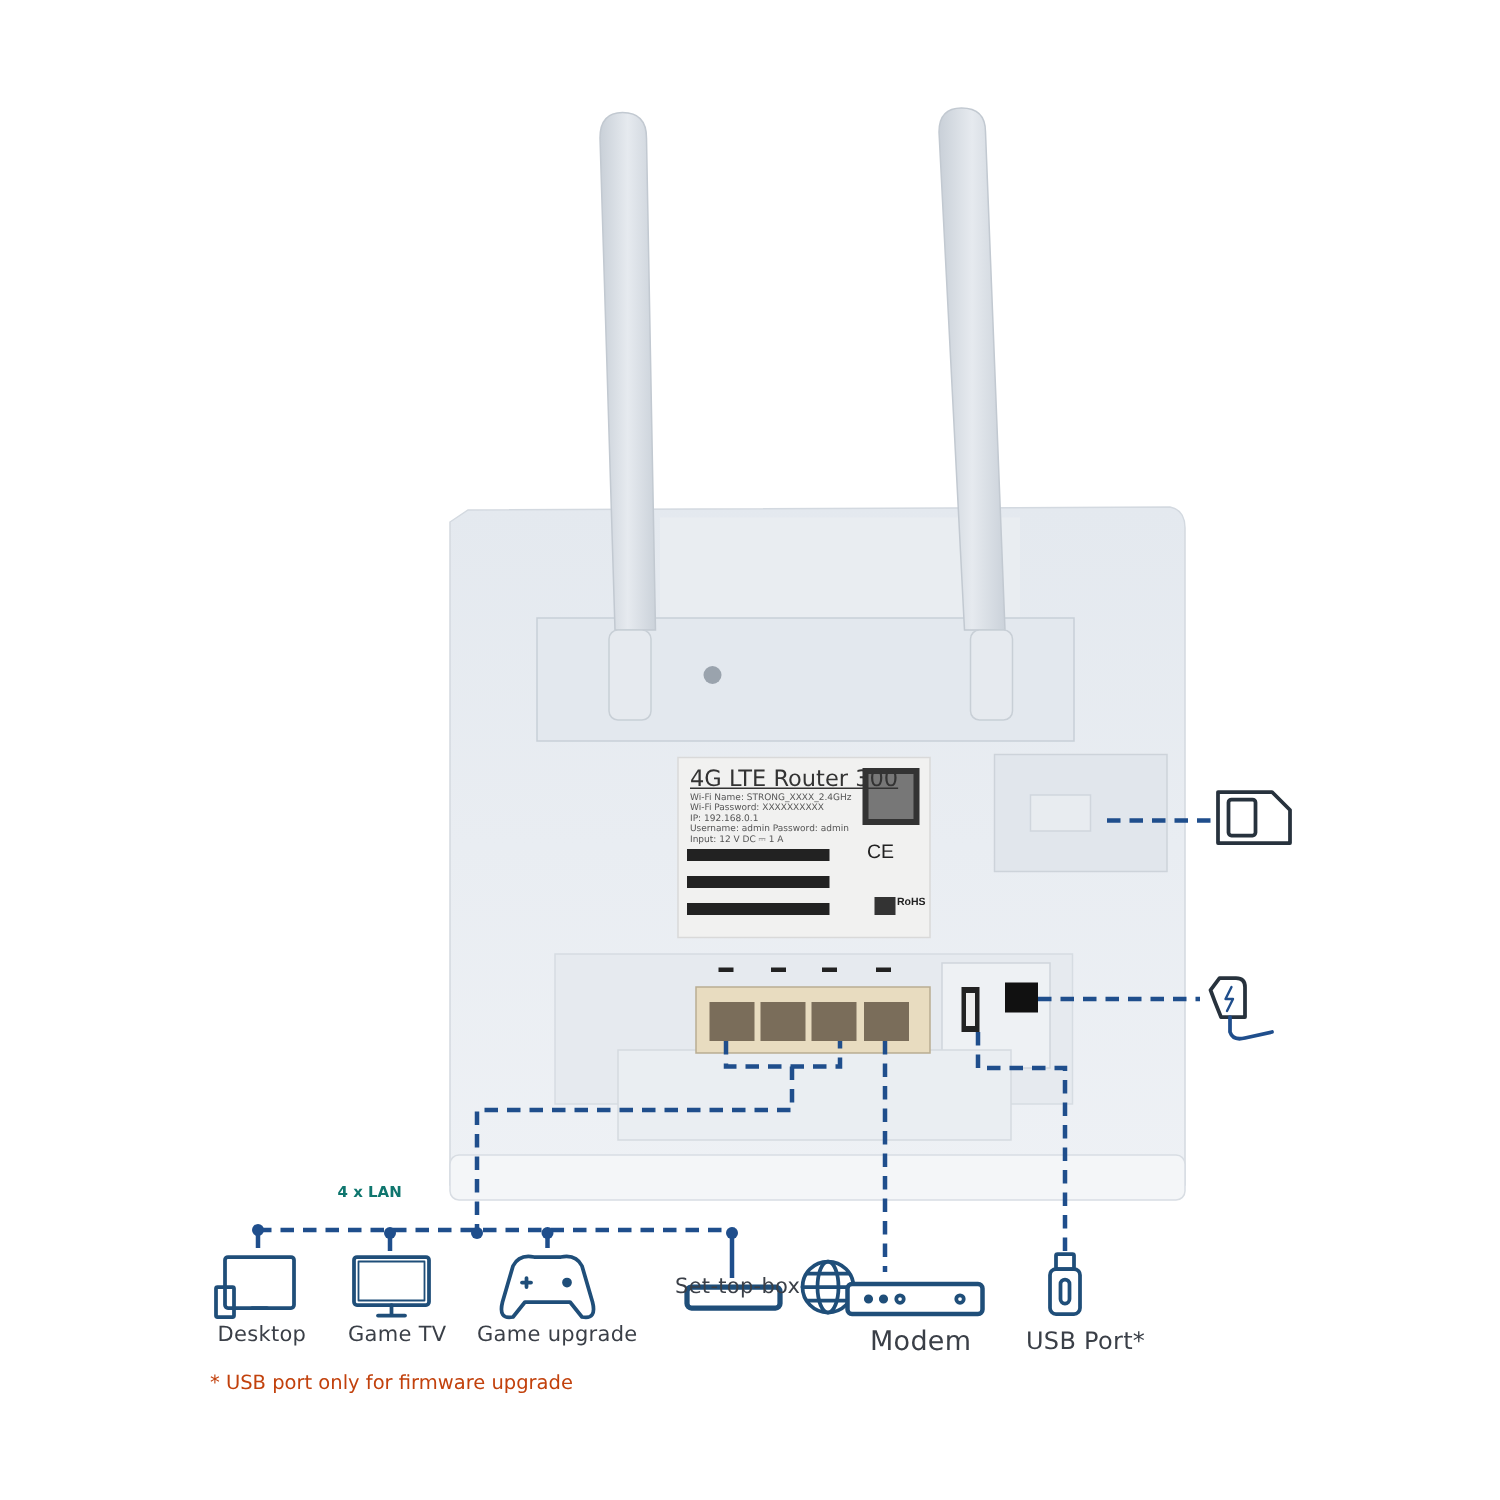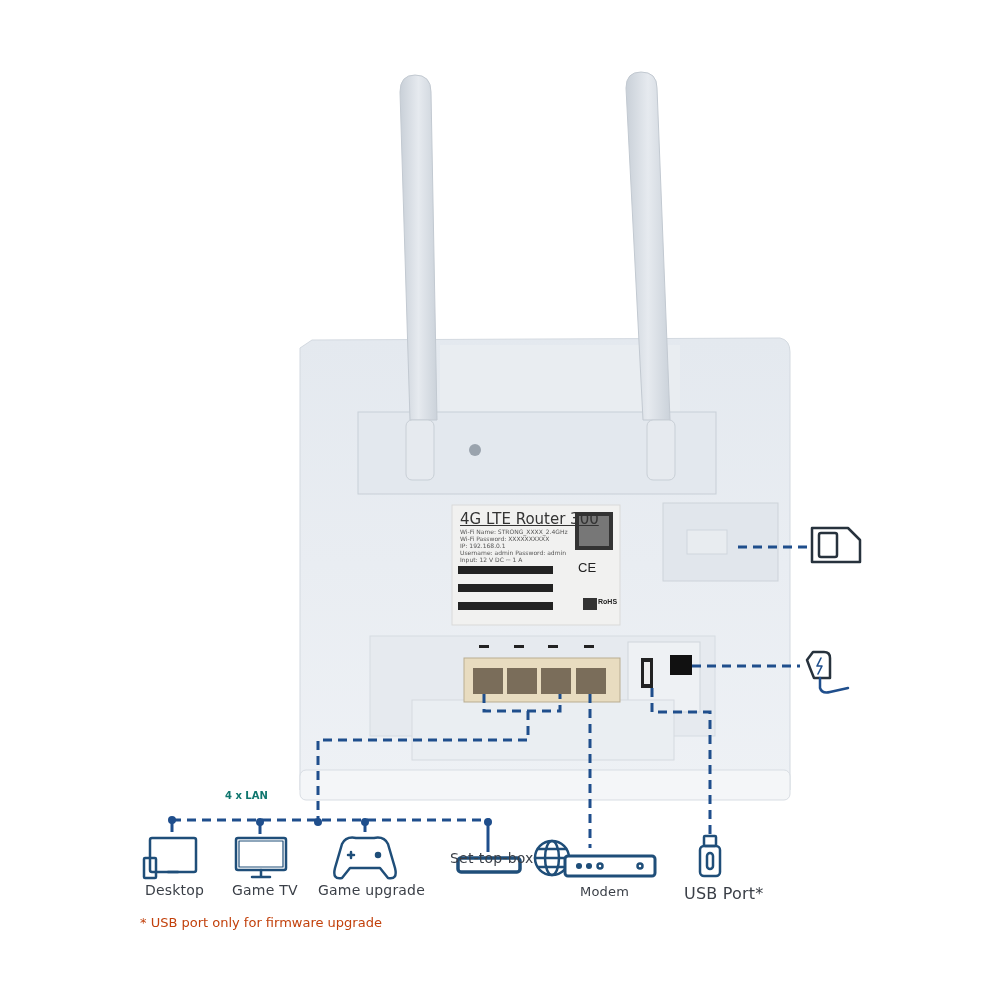--- a/index.html
+++ b/index.html
@@ -184,16 +184,16 @@
 <div class="sticker-line" style="top:556px">Input: 12 V DC ⎓ 1 A</div>
 <div class="abs" style="left:578px;top:560px;font-size:13px;color:#222;">CE</div>
 <div class="abs" style="left:598px;top:598px;font-size:7px;color:#222;font-weight:bold;">RoHS</div>
 
 <div class="lbl" style="left:225px;top:790px;font-size:10px;color:#0f766e;font-weight:bold;">4 x LAN</div>
 
 <div class="lbl lbl-label" style="left:135px;top:882px;">Desktop</div>
 <div class="lbl lbl-label" style="left:222px;top:882px;">Game TV</div>
 <div class="lbl lbl-label" style="left:308px;top:882px;">Game upgrade</div>
 <div class="lbl lbl-label" style="left:440px;top:850px;">Set-top-box</div>
-<div class="lbl lbl-label" style="left:570px;top:884px;font-size:13px;">Modem</div>
+<div class="lbl lbl-label" style="left:570px;top:884px;font-size:18px;">Modem</div>
 <div class="lbl lbl-label" style="left:674px;top:884px;font-size:16px;">USB Port*</div>
 
 <div class="footnote">* USB port only for firmware upgrade</div>
 
 </body></html>

